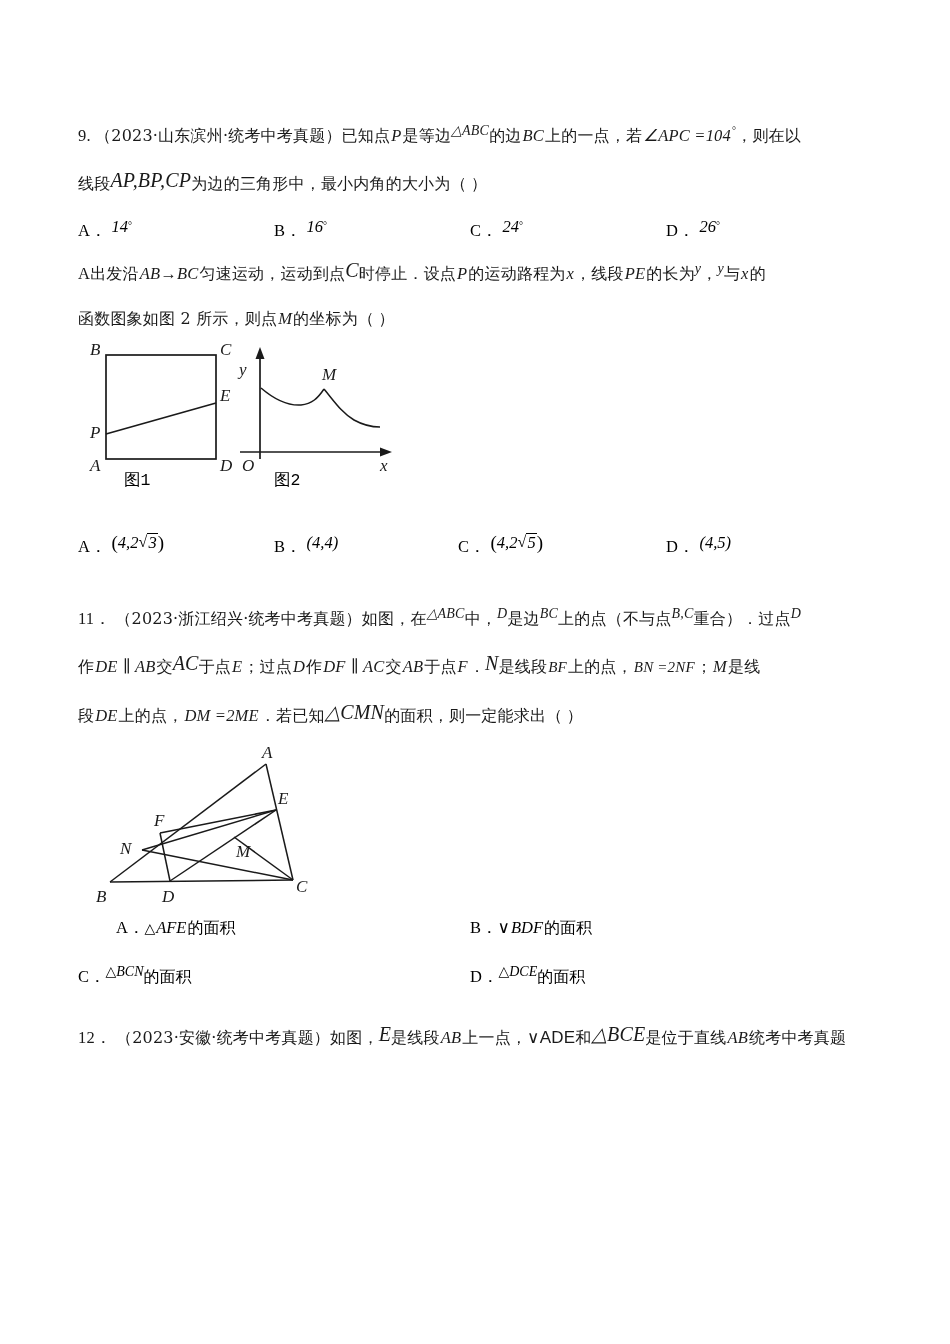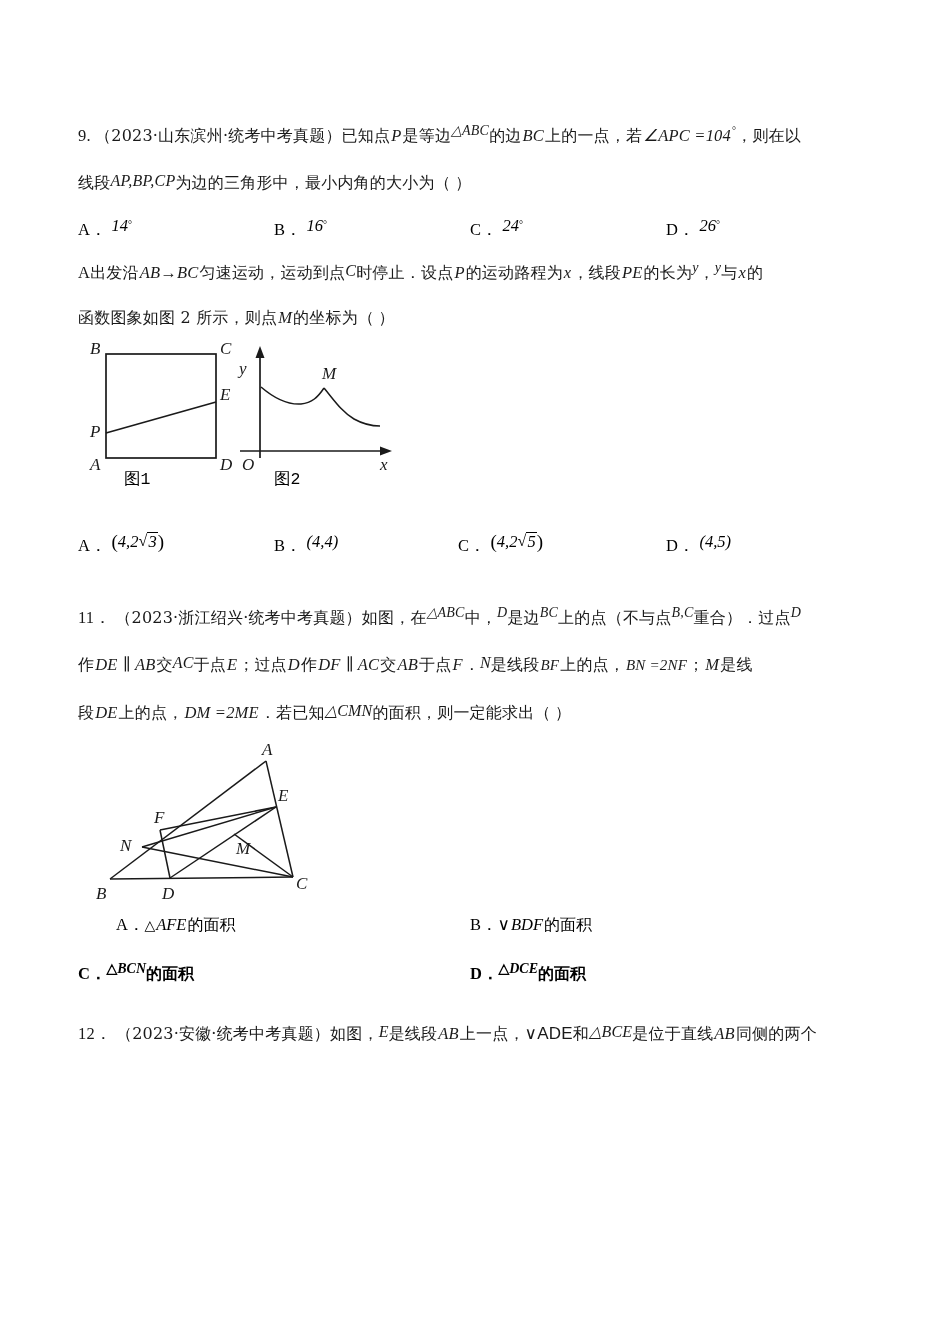--- a/index.html
+++ b/index.html
@@ -57,21 +57,21 @@
   .raise {
     display: inline-block;
     vertical-align: 6px;
     font-size: 14px;
     font-style: italic;
     font-family: "Liberation Serif", serif;
   }
   .raise-lo {
     display: inline-block;
     vertical-align: 2px;
-    font-size: 16px;
+    font-size: 20px;
     font-style: italic;
     font-family: "Liberation Serif", serif;
   }
   .deg {
     font-size: 10px;
     vertical-align: 7px;
     font-style: normal;
   }
   .tri { font-style: normal; font-size: 14px; }
   .vglyph { font-style: normal; font-size: 17px; font-family: "Liberation Sans", sans-serif; }
@@ -287,31 +287,31 @@
       </div>
 
       <div class="opts" style="height:44px;">
         <div class="opt" style="left:0px;margin-left:38px;">
           <span class="opt-key">A．</span><span class="tri">△</span><span class="mi">AFE</span><span class="cn">的面积</span>
         </div>
         <div class="opt" style="left:392px;">
           <span class="opt-key">B．</span><span class="vglyph">∨</span><span class="mi">BDF</span><span class="cn">的面积</span>
         </div>
       </div>
-      <div class="opts" style="height:46px;font-weight:bold;">
+      <div class="opts" style="height:46px;">
         <div class="opt" style="left:0px;">
           <span class="opt-key">C．</span><span class="raise"><span class="tri">△</span><span>BCN</span></span><span class="cn">的面积</span>
         </div>
         <div class="opt" style="left:392px;">
           <span class="opt-key">D．</span><span class="raise"><span class="tri">△</span><span>DCE</span></span><span class="cn">的面积</span>
         </div>
       </div>
     </div>
 
     <div class="q-block" style="margin-top:14px;">
       <div class="q-line">
         <span class="q-num">12．</span>
-        <span class="cn">（2023·安徽·统考中考真题）</span><span class="cn">如图，</span><span class="raise-lo">E</span><span class="cn">是线段</span><span class="mi">AB</span><span class="cn">上一点，</span><span class="vglyph" style="font-style:normal;">∨ADE</span><span class="cn">和</span><span class="raise-lo">△BCE</span><span class="cn">是位于直线</span><span class="mi">AB</span><span class="cn">同侧的两个</span>
+        <span class="cn">（2023·安徽·统考中考真题）</span><span class="cn">如图，</span><span class="raise-lo">E</span><span class="cn">是线段</span><span class="mi">AB</span><span class="cn">上一点，</span><span class="vglyph" style="font-style:normal;">∨ADE</span><span class="cn">和</span><span class="raise-lo">△BCE</span><span class="cn">是位于直线</span><span class="mi">AB</span><span class="cn">统考中考真题</span>
       </div>
     </div>
 
   </div>
 </div>
 
 </body></html>

